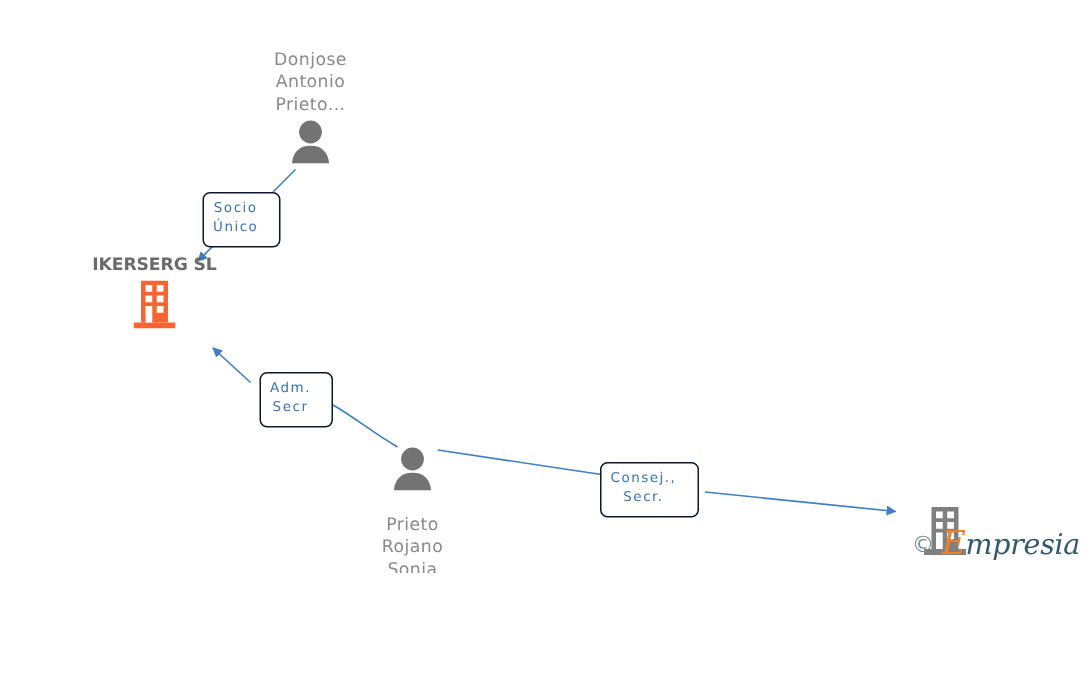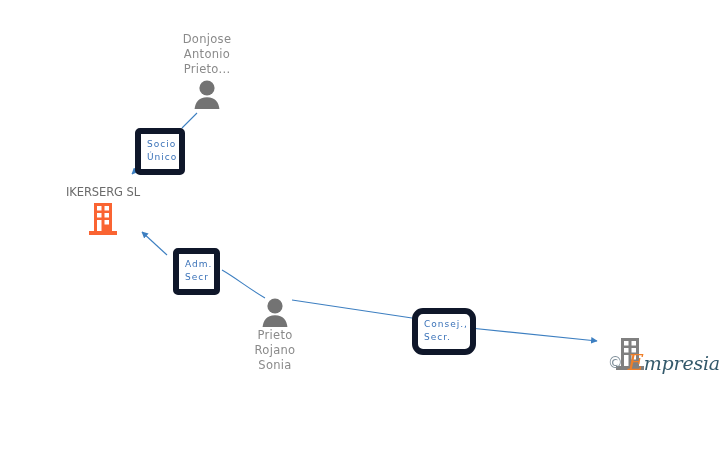--- a/index.html
+++ b/index.html
@@ -44,46 +44,45 @@
   }
 
   
   .company-title {
     text-align: center;
     font-size: 11.5px;
     letter-spacing: -0.1px;
   }
   .company-title.bold {
     color: #6b6b6b;
-    font-weight: normal;
-    margin-top: 16px;
+    font-weight: bold;
   }
   .company-title.plain {
     color: #9a9a9a;
     font-weight: normal;
     letter-spacing: 0.3px;
   }
   .company-icon {
     display: block;
     margin: 4px auto 0 auto;
   }
 
   
   .chip {
     position: absolute;
     box-sizing: border-box;
-    border: 6px solid #0f172a;
+    border: 1px solid #0f172a;
     border-radius: 5px;
     background: #ffffff;
     color: #3a72b8;
     font-size: 9px;
     line-height: 13px;
     letter-spacing: 1px;
-    text-align: left;
-    padding: 4px 2px 5px 6px;
+    text-align: center;
+    padding: 4px 14px 5px 6px;
     white-space: pre-line;
     z-index: 5;
   }
 
   
   #watermark {
     position: absolute;
     right: 8px;
     bottom: 8px;
     display: flex;
@@ -159,26 +158,26 @@
   </div>
 
   <div class="chip" style="left:173px; top:248px;">Adm.
 Secr</div>
 
   <div class="node" style="left:225px; top:295px; width:100px;">
     <svg class="person-icon" width="32" height="30" viewBox="0 0 32 30">
       <circle cx="16" cy="9" r="7.6" fill="#737373"></circle>
       <path d="M 16 18.2 C 7.6 18.2 4.2 23.4 3.6 30 L 28.4 30 C 27.8 23.4 24.4 18.2 16 18.2 Z" fill="#737373"></path>
     </svg>
-    <div class="person-name" style="margin-top:1px;">Prieto
+    <div class="person-name" style="margin-top:15px;">Prieto
 Rojano
 Sonia</div>
   </div>
 
-  <div class="chip" style="left:412px; top:308px;border-radius:11px;">Consej.,
+  <div class="chip" style="left:400px; top:308px;">Consej.,
 Secr.</div>
 
   <div class="node" style="left:570px; top:334px; width:120px;">
     <svg class="company-icon" width="28" height="32" viewBox="0 0 28 32">
       <rect x="5" y="0" width="18" height="28" fill="#808080"></rect>
       <rect x="0" y="28" width="28" height="4" fill="#808080"></rect>
       <rect x="8" y="3" width="4.5" height="4.5" fill="#ffffff"></rect>
       <rect x="15.5" y="3" width="4.5" height="4.5" fill="#ffffff"></rect>
       <rect x="8" y="10" width="4.5" height="4.5" fill="#ffffff"></rect>
       <rect x="15.5" y="10" width="4.5" height="4.5" fill="#ffffff"></rect>

